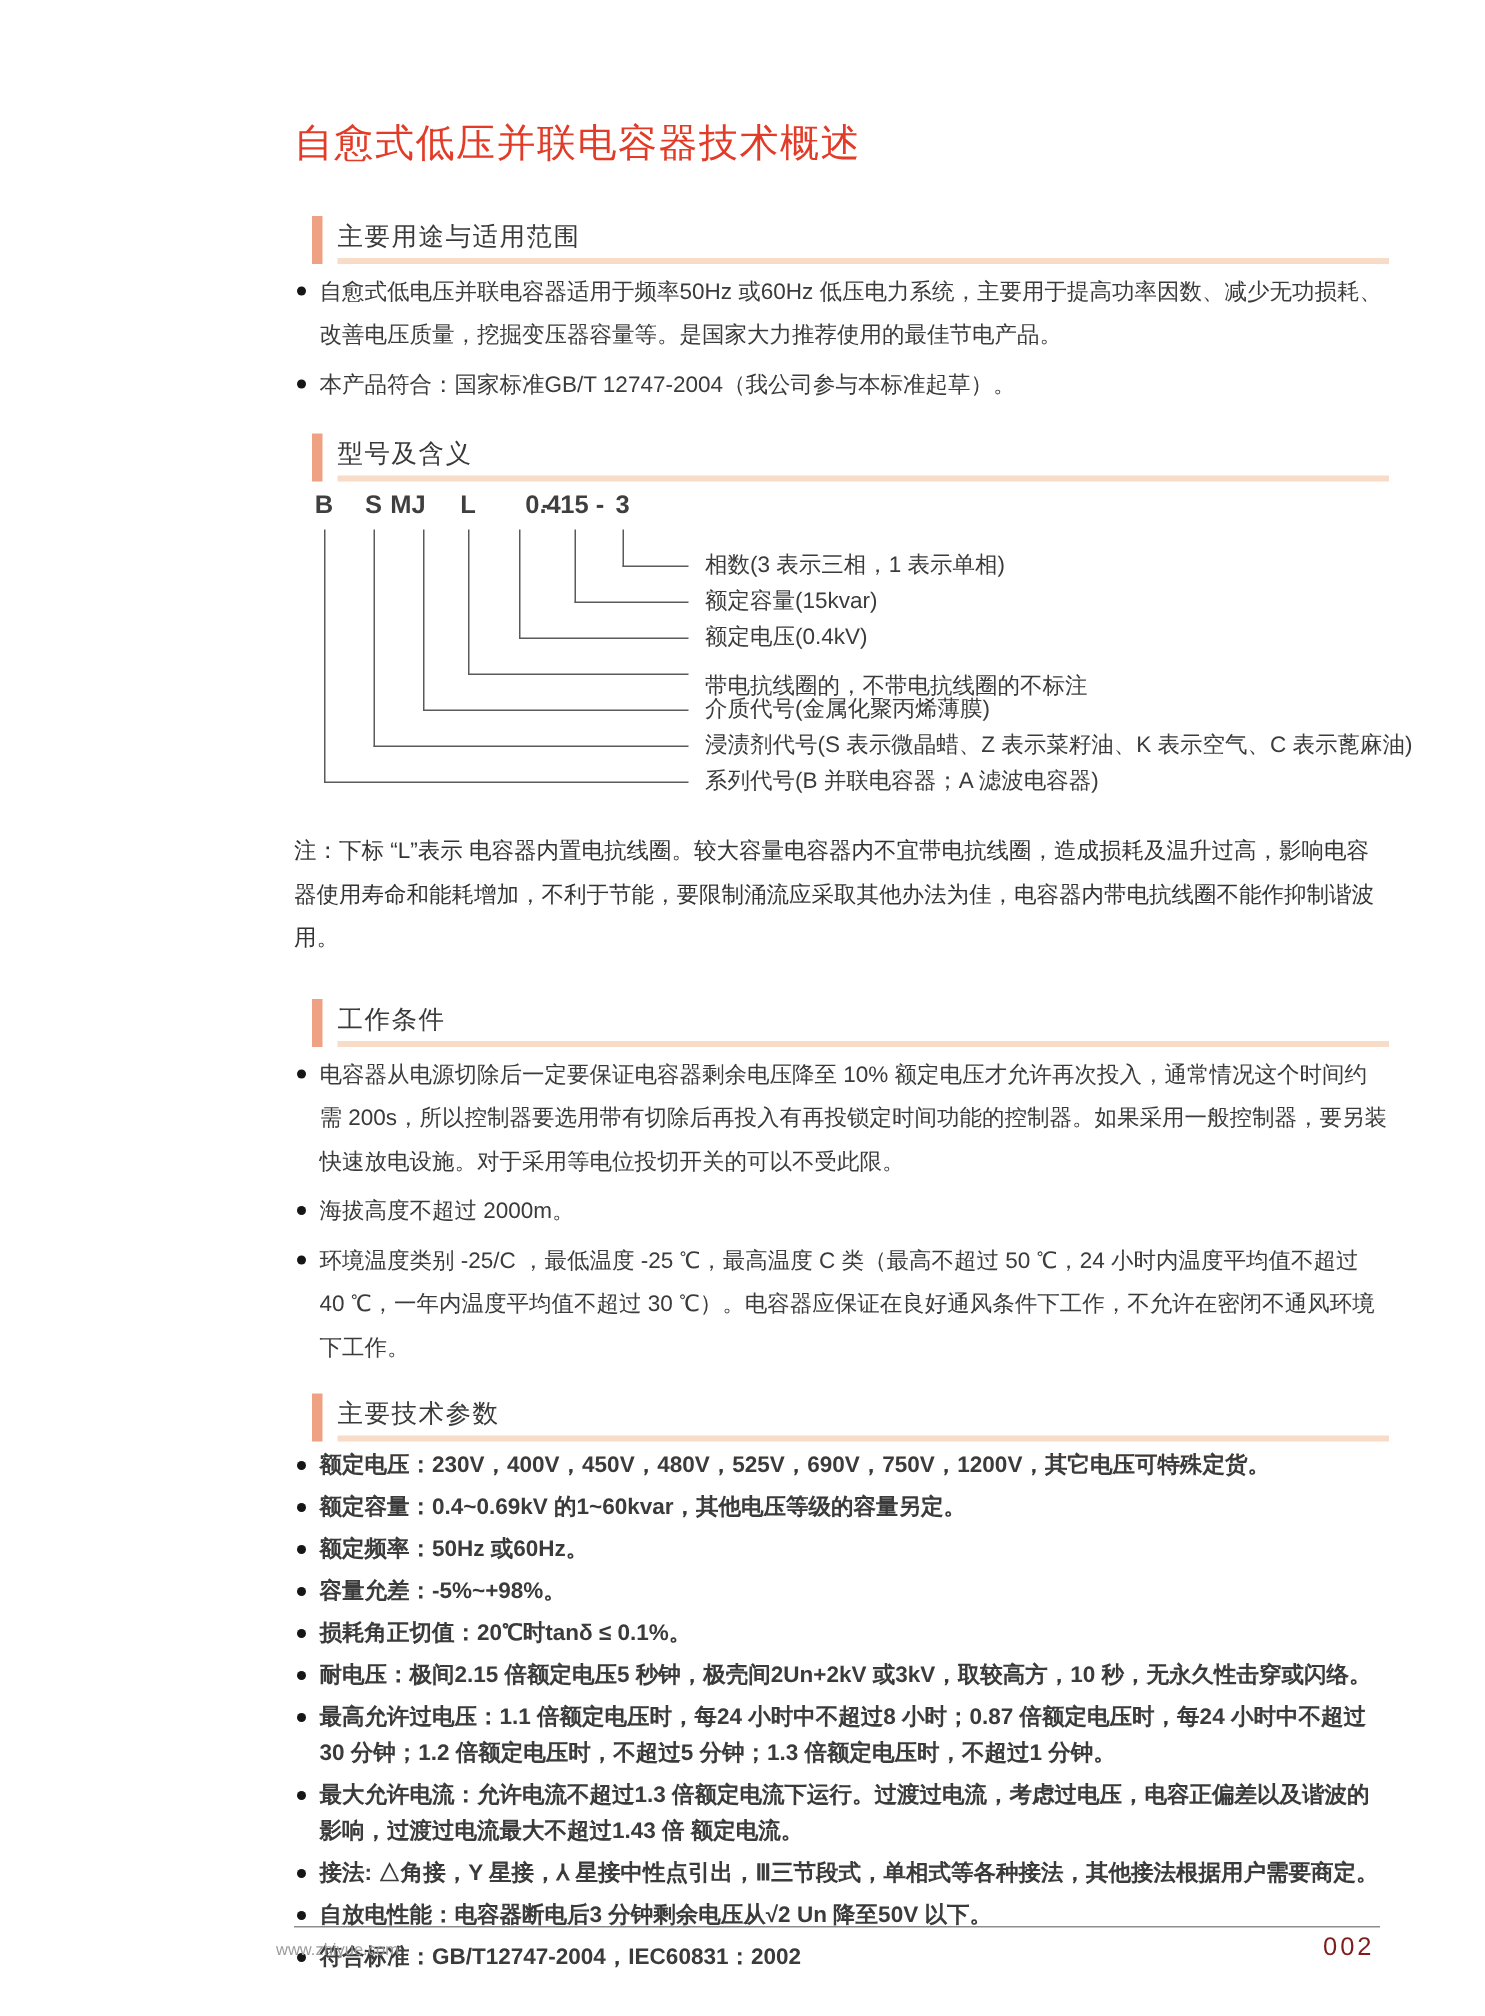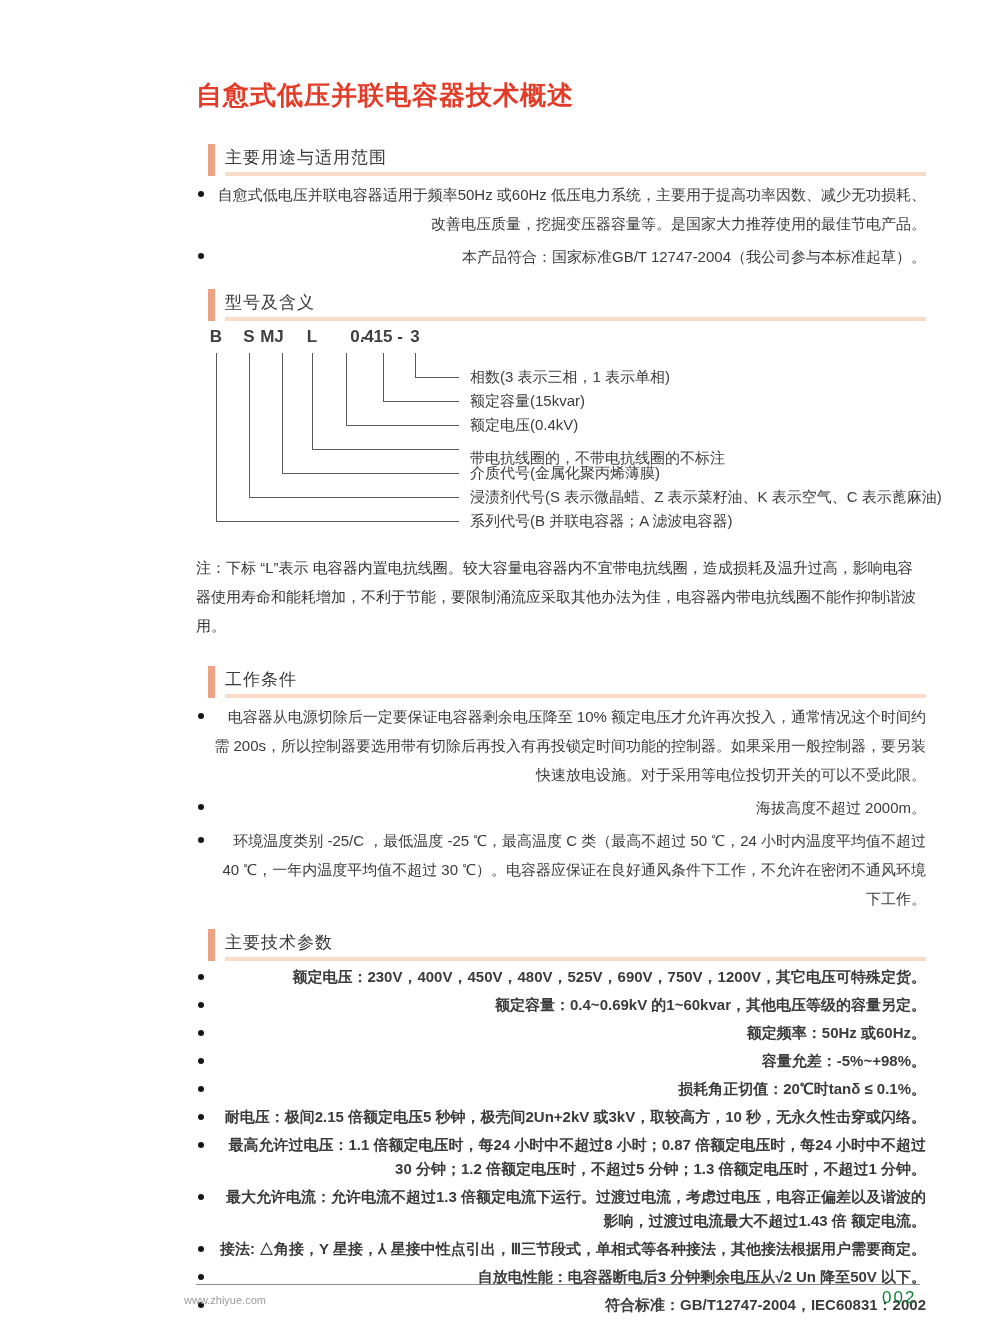--- a/index.html
+++ b/index.html
@@ -9,39 +9,39 @@
     background:#ffffff;
     overflow:hidden;
     font-family:"Liberation Sans",sans-serif;
     color:#3b3b3b;
   }
   .content{position:absolute;left:196px;top:78px;width:730px;}
 
   .doc-title{
     margin:0;
     font-size:26px;
-    font-weight:bold;
+    font-weight:normal;
     color:#e23b27;
     letter-spacing:1px;
   }
 
   .section-header{position:relative;height:32px;margin-left:12px;}
   .section-header .bar{
     position:absolute;left:0;top:0;width:7px;height:32px;background:#efa183;
   }
   .section-header .underline{
     position:absolute;left:17px;right:0;bottom:0;height:4px;background:#f9dcc8;
   }
   .section-header .text{
     position:absolute;left:17px;top:2px;
     font-size:17px;color:#3a3a3a;letter-spacing:1px;
   }
 
   ul.bullets{list-style:none;margin:0;padding:0;}
-  ul.bullets li{position:relative;padding-left:17px;color:#3b3b3b;text-align:right;}
+  ul.bullets li{position:relative;padding-left:17px;color:#3b3b3b;}
   ul.bullets li::before{
     content:"";position:absolute;left:2px;width:6px;height:6px;
     background:#161616;border-radius:50%;
   }
   ul.loose{font-size:15px;line-height:29px;}
   ul.loose li{margin-top:4px;}
   ul.loose li::before{top:11px;}
   ul.tight{font-size:15px;line-height:24px;font-weight:bold;}
   ul.tight li{margin-top:4px;}
   ul.tight li::before{top:9px;}
@@ -69,21 +69,21 @@
     font-size:15px;line-height:22px;color:#3b3b3b;white-space:nowrap;
   }
 
   .note{
     margin-top:18px;
     font-size:15px;line-height:29px;color:#343434;
   }
 
   .footer-rule{position:absolute;left:196px;top:1284px;width:724px;height:1px;background:#8d8d8d;}
   .footer-site{position:absolute;left:184px;top:1294px;font-size:11px;color:#9b9b9b;}
-  .footer-page{position:absolute;left:882px;top:1288px;font-size:17px;color:#15803d;letter-spacing:2px;}
+  .footer-page{position:absolute;left:882px;top:1288px;font-size:17px;color:#7f1d1d;letter-spacing:2px;}
 </style>
 </head>
 <body>
 
 <div class="page">
   <div class="content">
 
     <h1 class="doc-title">自愈式低压并联电容器技术概述</h1>
 
     <div class="section-header hdr-usage">

